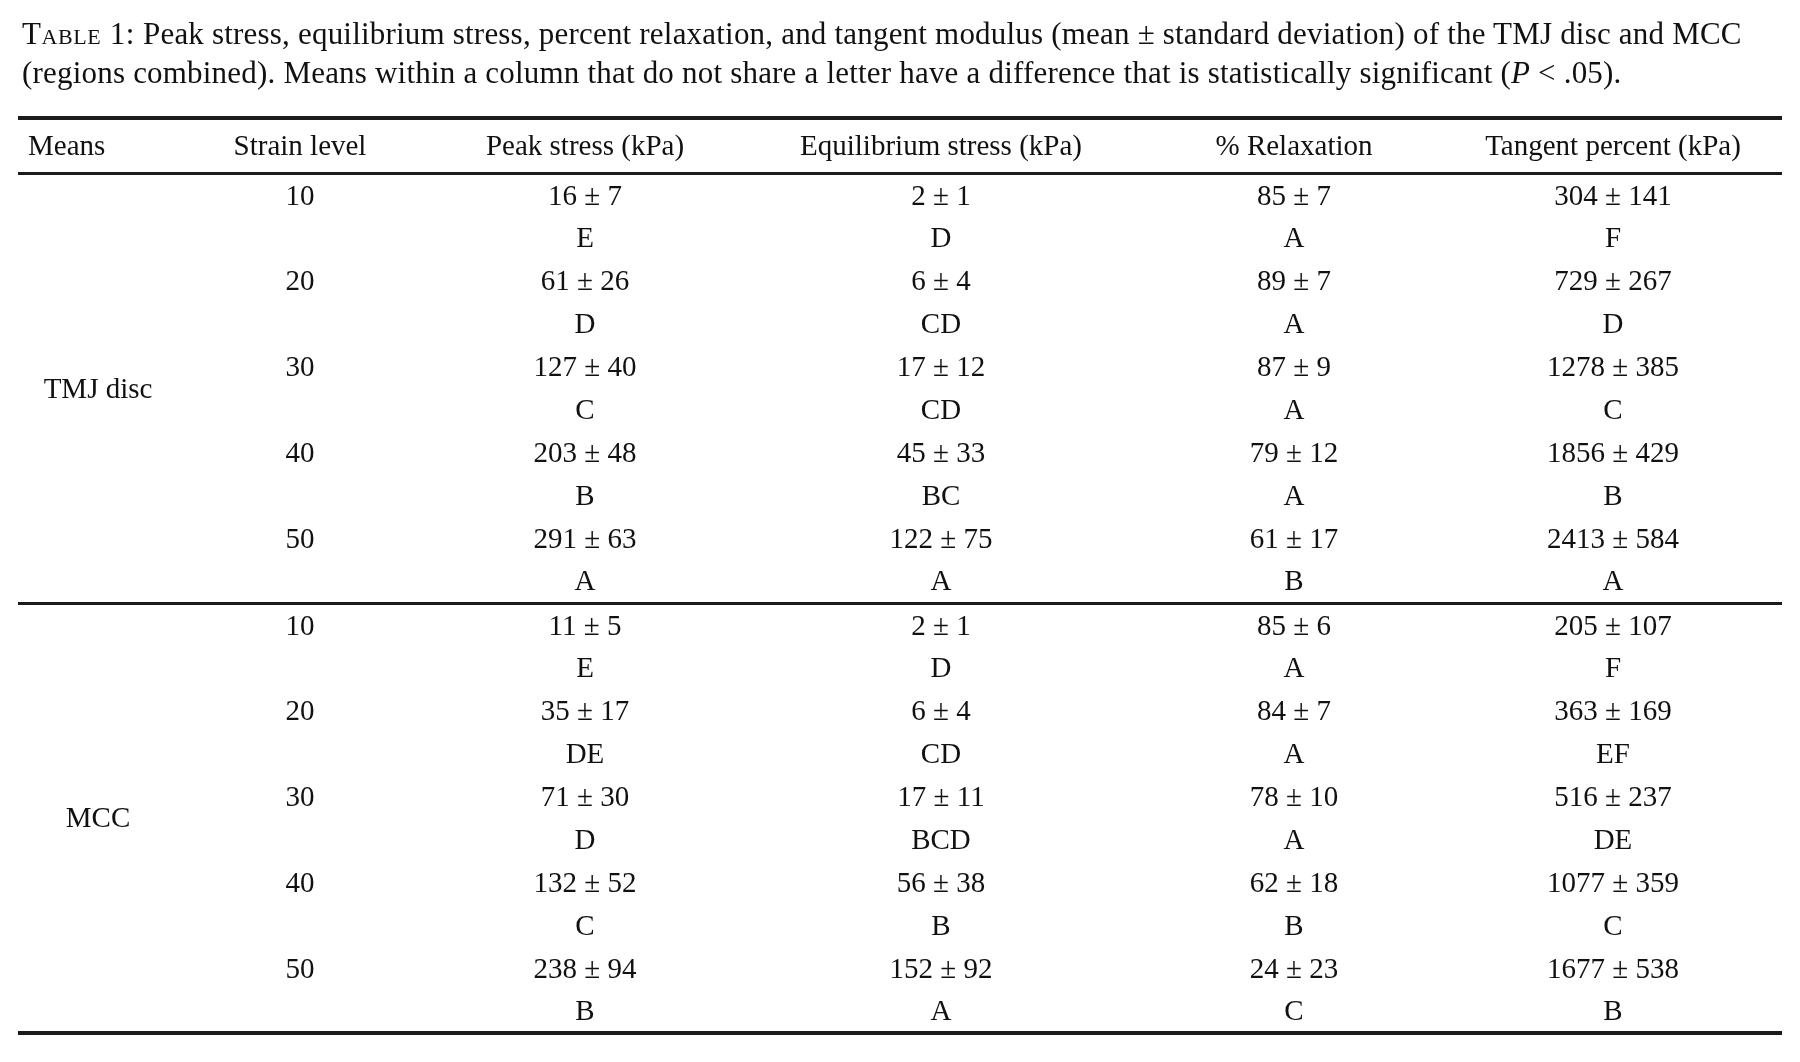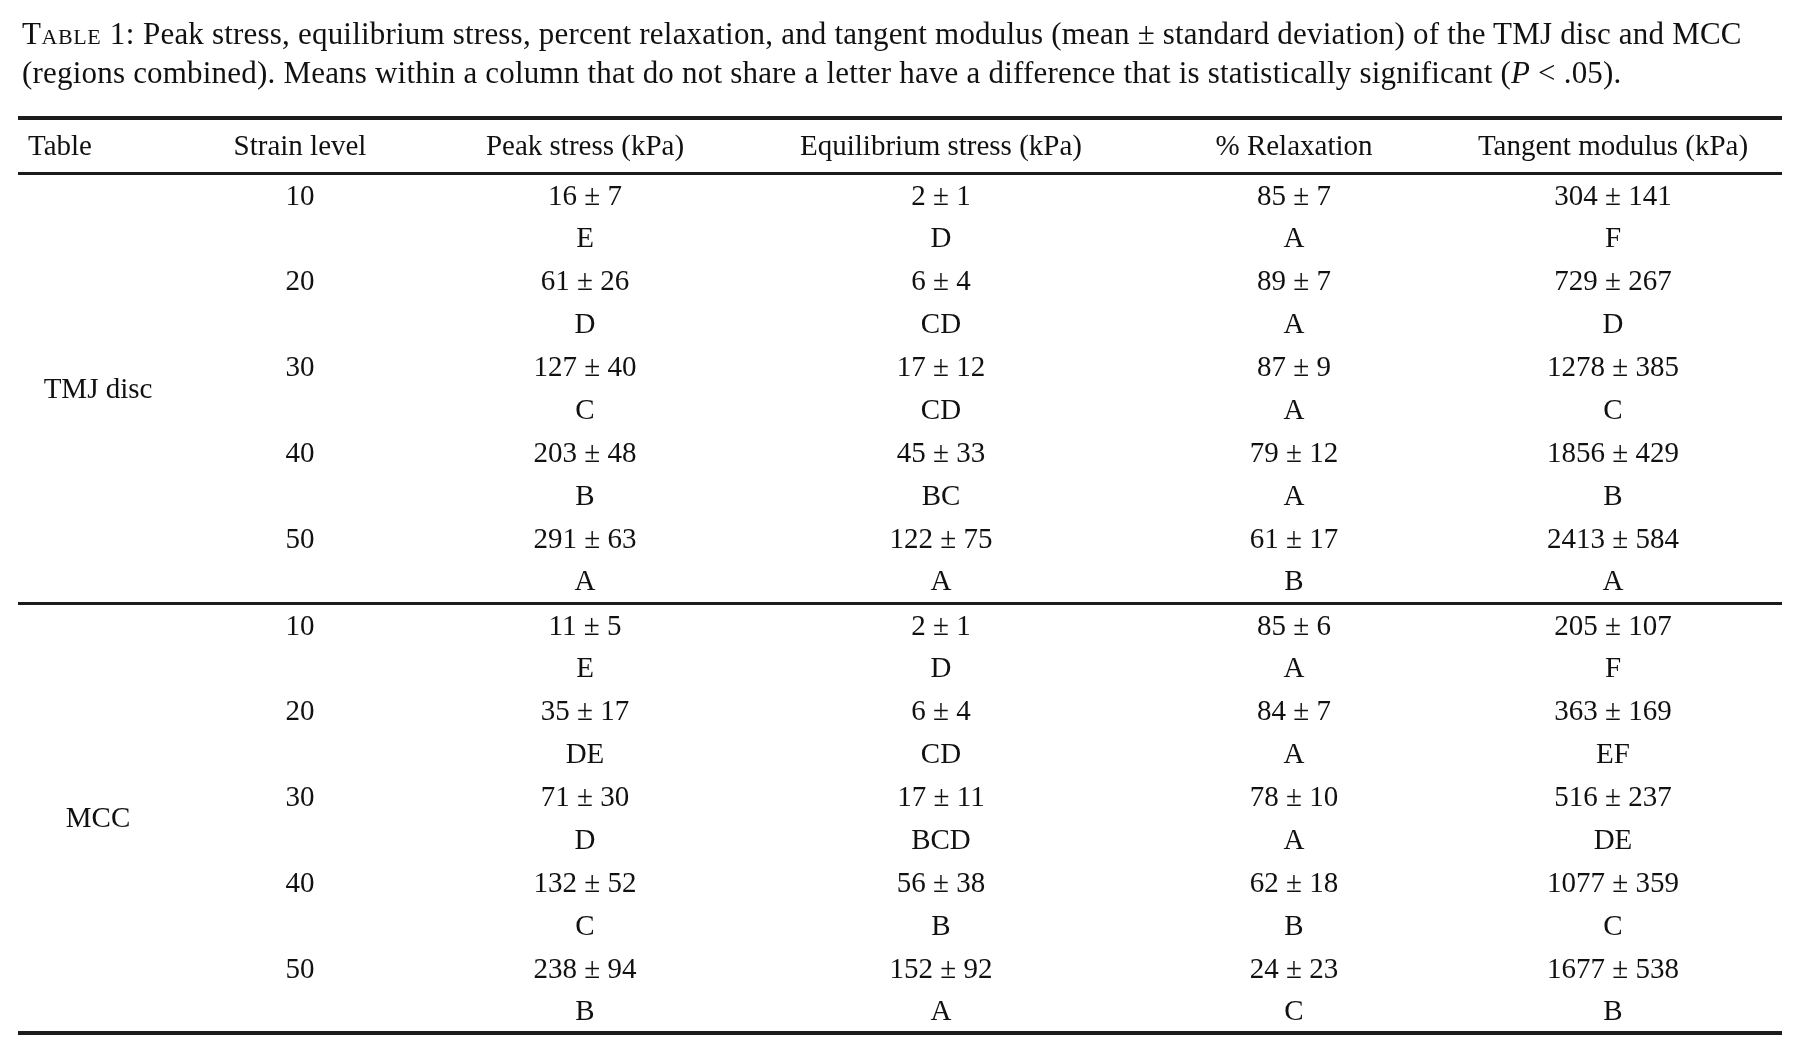--- a/index.html
+++ b/index.html
@@ -69,26 +69,26 @@
   <colgroup>
     <col class="c-tissue">
       <col class="c-strain">
       <col class="c-peak">
       <col class="c-equil">
       <col class="c-relax">
       <col class="c-tangent">
   </colgroup>
   <thead>
     <tr>
-      <th class="left">Table</th>
+      <th class="left">Means</th>
       <th>Strain level</th>
       <th>Peak stress (kPa)</th>
       <th>Equilibrium stress (kPa)</th>
       <th>% Relaxation</th>
-      <th>Tangent modulus (kPa)</th>
+      <th>Tangent percent (kPa)</th>
     </tr>
   </thead>
   <tbody>
 
     <tr>
       <td class="tissue" rowspan="10">TMJ disc</td>
       <td>10</td>
       <td>16 ± 7</td>
       <td>2 ± 1</td>
       <td>85 ± 7</td>

